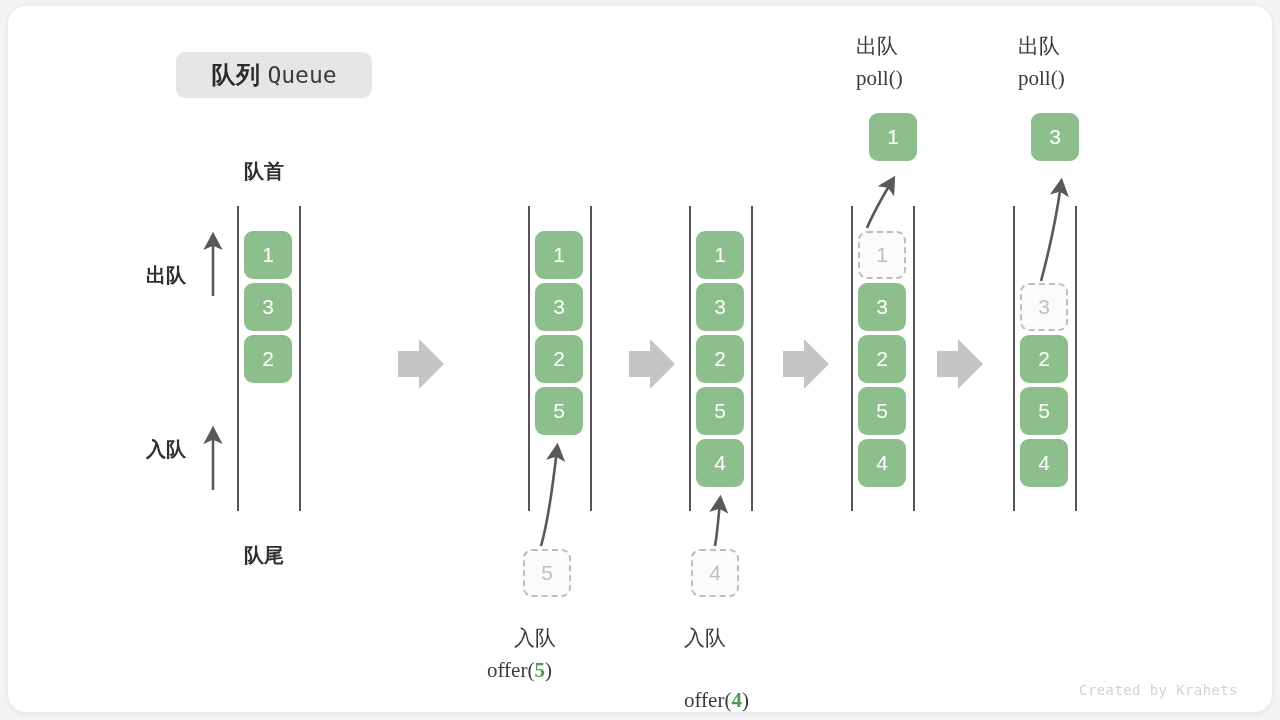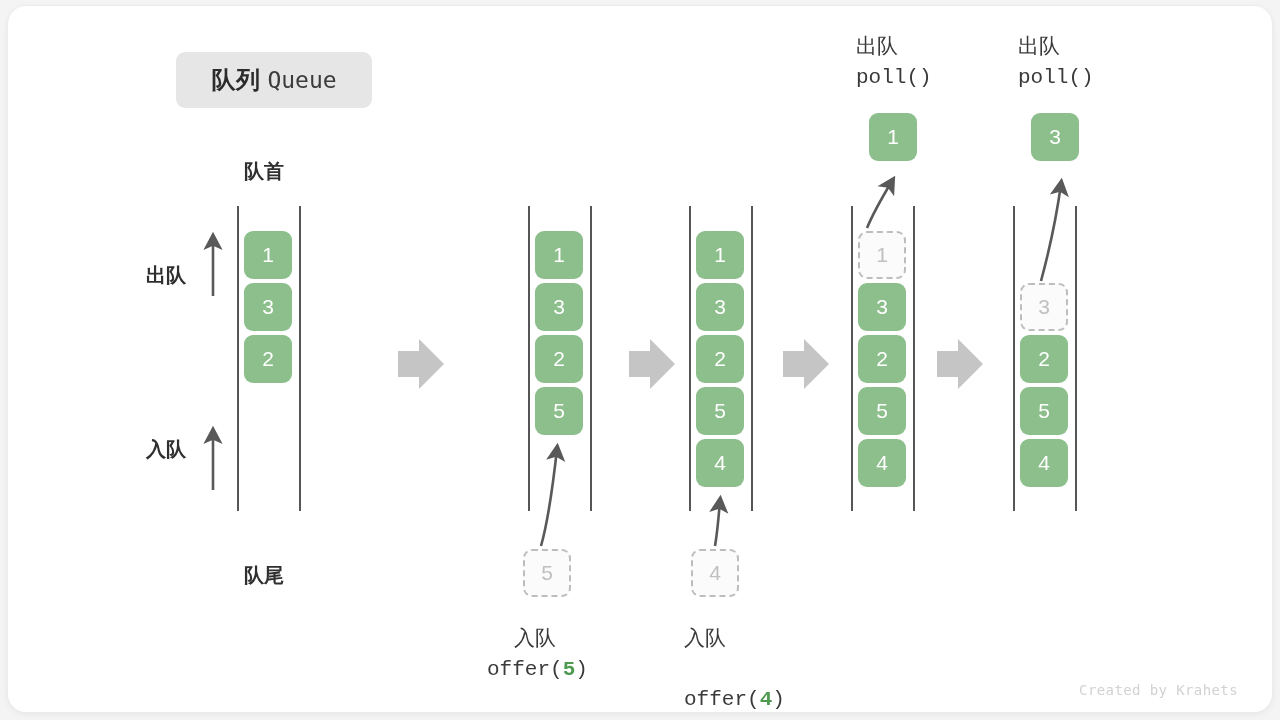--- a/index.html
+++ b/index.html
@@ -32,21 +32,21 @@
     box-sizing: border-box;
     overflow: hidden;
   }
 
   
   .title-badge {
     position: absolute;
     left: 168px;
     top: 46px;
     width: 196px;
-    height: 56px;
+    height: 46px;
     background: #e6e6e6;
     border-radius: 9px;
     display: flex;
     align-items: center;
     justify-content: center;
     gap: 7px;
   }
   .title-cn {
     font-size: 24px;
     font-weight: bold;
@@ -69,21 +69,21 @@
     font-size: 20px;
     font-weight: bold;
     color: #2f2f2f;
   }
   .op-cn {
     font-size: 21px;
     color: #3a3a3a;
     white-space: nowrap;
   }
   .op-code {
-    font-family: Liberation Mono, monospace;
+    font-family: Liberation Serif, serif;
     font-size: 21px;
     color: #3a3a3a;
     white-space: nowrap;
   }
   .op-code .arg { color: #4e9a51; font-weight: bold; }
 
   
   .rail {
     position: absolute;
     width: 2px;
@@ -136,21 +136,21 @@
 
 <div id="canvas">
   <div class="card">
 
     <div class="title-badge">
       <span class="title-cn">队列</span>
       <span class="title-en">Queue</span>
     </div>
 
     <div class="lbl lbl-bold-cn" style="left:236px; top:152px;">队首</div>
-    <div class="lbl lbl-bold-cn" style="left:236px; top:556px;">队尾</div>
+    <div class="lbl lbl-bold-cn" style="left:236px; top:536px;">队尾</div>
 
     <div class="lbl lbl-bold-cn" style="left:138px; top:256px;">出队</div>
     <div class="lbl lbl-bold-cn" style="left:138px; top:430px;">入队</div>
 
     <div class="lbl op-cn" style="left:848px; top:26px;">出队</div>
     <div class="lbl op-code" style="left:848px; top:60px;"><span>poll(</span><span class="arg"></span><span>)</span></div>
 
     <div class="lbl op-cn" style="left:1010px; top:26px;">出队</div>
     <div class="lbl op-code" style="left:1010px; top:60px;"><span>poll(</span><span class="arg"></span><span>)</span></div>
 

